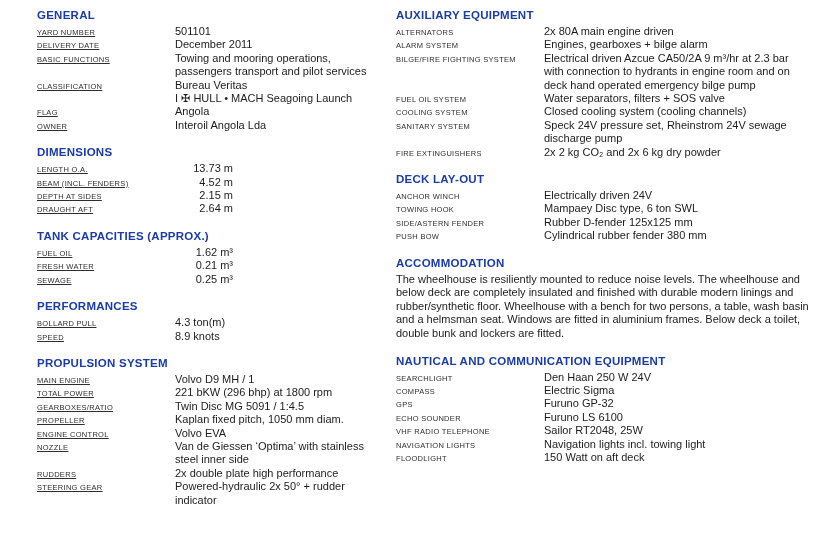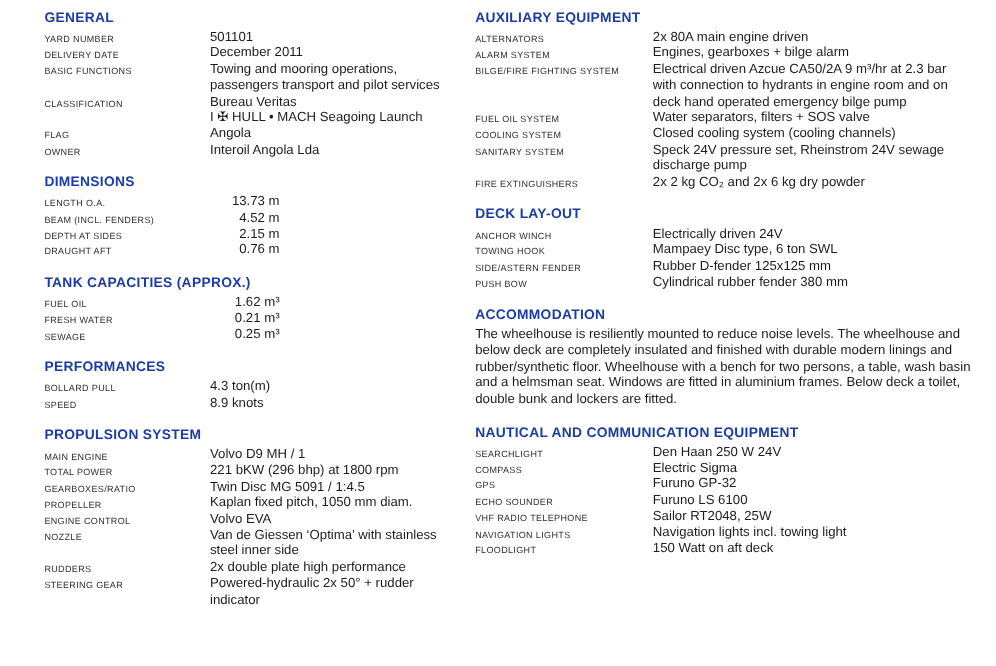--- a/index.html
+++ b/index.html
@@ -42,21 +42,21 @@
     align-items: flex-start;
   }
   .lbl {
     flex: none;
     font-size: 7.5px;
     letter-spacing: 0.3px;
     color: var(--label);
     padding-top: 3px;
     text-transform: uppercase;
   }
-  .col-left  .lbl { width: 138px; }
+  .col-left  .lbl { width: 138px; text-decoration: underline; }
   .col-right .lbl { width: 148px; }
   .val {
     font-size: 11px;
     line-height: 13.4px;
     white-space: pre-line;
     color: var(--text);
   }
   .col-left  .val { width: 206px; }
   .col-right .val { width: 267px; }
   .val.num {
@@ -113,21 +113,21 @@
         <div class="row">
           <span class="lbl">BEAM (INCL. FENDERS)</span>
           <span class="val num">4.52 m</span>
         </div>
         <div class="row">
           <span class="lbl">DEPTH AT SIDES</span>
           <span class="val num">2.15 m</span>
         </div>
         <div class="row">
           <span class="lbl">DRAUGHT AFT</span>
-          <span class="val num">0.76 m</span>
+          <span class="val num">2.64 m</span>
         </div>
       </section>
       <section class="sec">
         <h2 class="sec-title">TANK CAPACITIES (APPROX.)</h2>
         <div class="row">
           <span class="lbl">FUEL OIL</span>
           <span class="val num">1.62 m³</span>
         </div>
         <div class="row">
           <span class="lbl">FRESH WATER</span>

